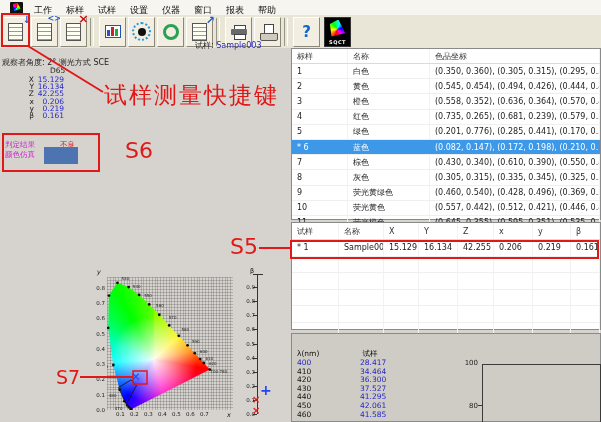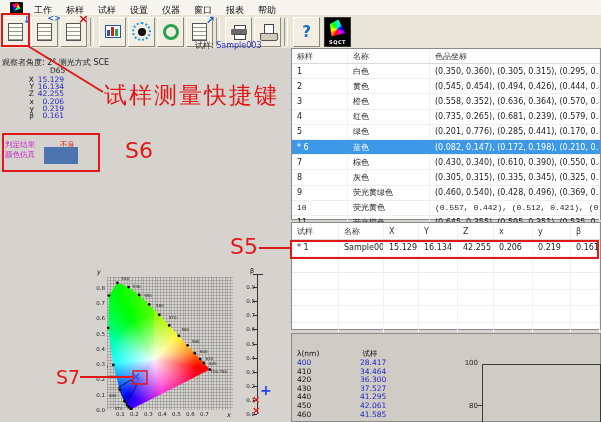--- a/index.html
+++ b/index.html
@@ -226,21 +226,21 @@
         <div class="trow" style="height: 14.2px;">
           <div class="tcell" style="width: 56px;">8</div>
           <div class="tcell" style="width: 82px;">灰色</div>
           <div class="tcell" style="width: 170px;">(0.305, 0.315), (0.335, 0.345), (0.325, 0.355), (0.295, 0.325)</div>
         </div>
         <div class="trow" style="height: 14.2px;">
           <div class="tcell" style="width: 56px;">9</div>
           <div class="tcell" style="width: 82px;">荧光黄绿色</div>
           <div class="tcell" style="width: 170px;">(0.460, 0.540), (0.428, 0.496), (0.369, 0.546), (0.387, 0.610)</div>
         </div>
-        <div class="trow" style="height: 14.2px; font-family: Liberation Mono, monospace;">
+        <div class="trow" style="height: 14.2px;">
           <div class="tcell" style="width: 56px;">10</div>
           <div class="tcell" style="width: 82px;">荧光黄色</div>
           <div class="tcell" style="width: 170px;">(0.557, 0.442), (0.512, 0.421), (0.446, 0.483), (0.479, 0.520)</div>
         </div>
         <div class="trow" style="height: 14.2px;">
           <div class="tcell" style="width: 56px;">11</div>
           <div class="tcell" style="width: 82px;">荧光橙色</div>
           <div class="tcell" style="width: 170px;">(0.645, 0.355), (0.595, 0.351), (0.535, 0.400), (0.583, 0.416)</div>
         </div>
       </div>

